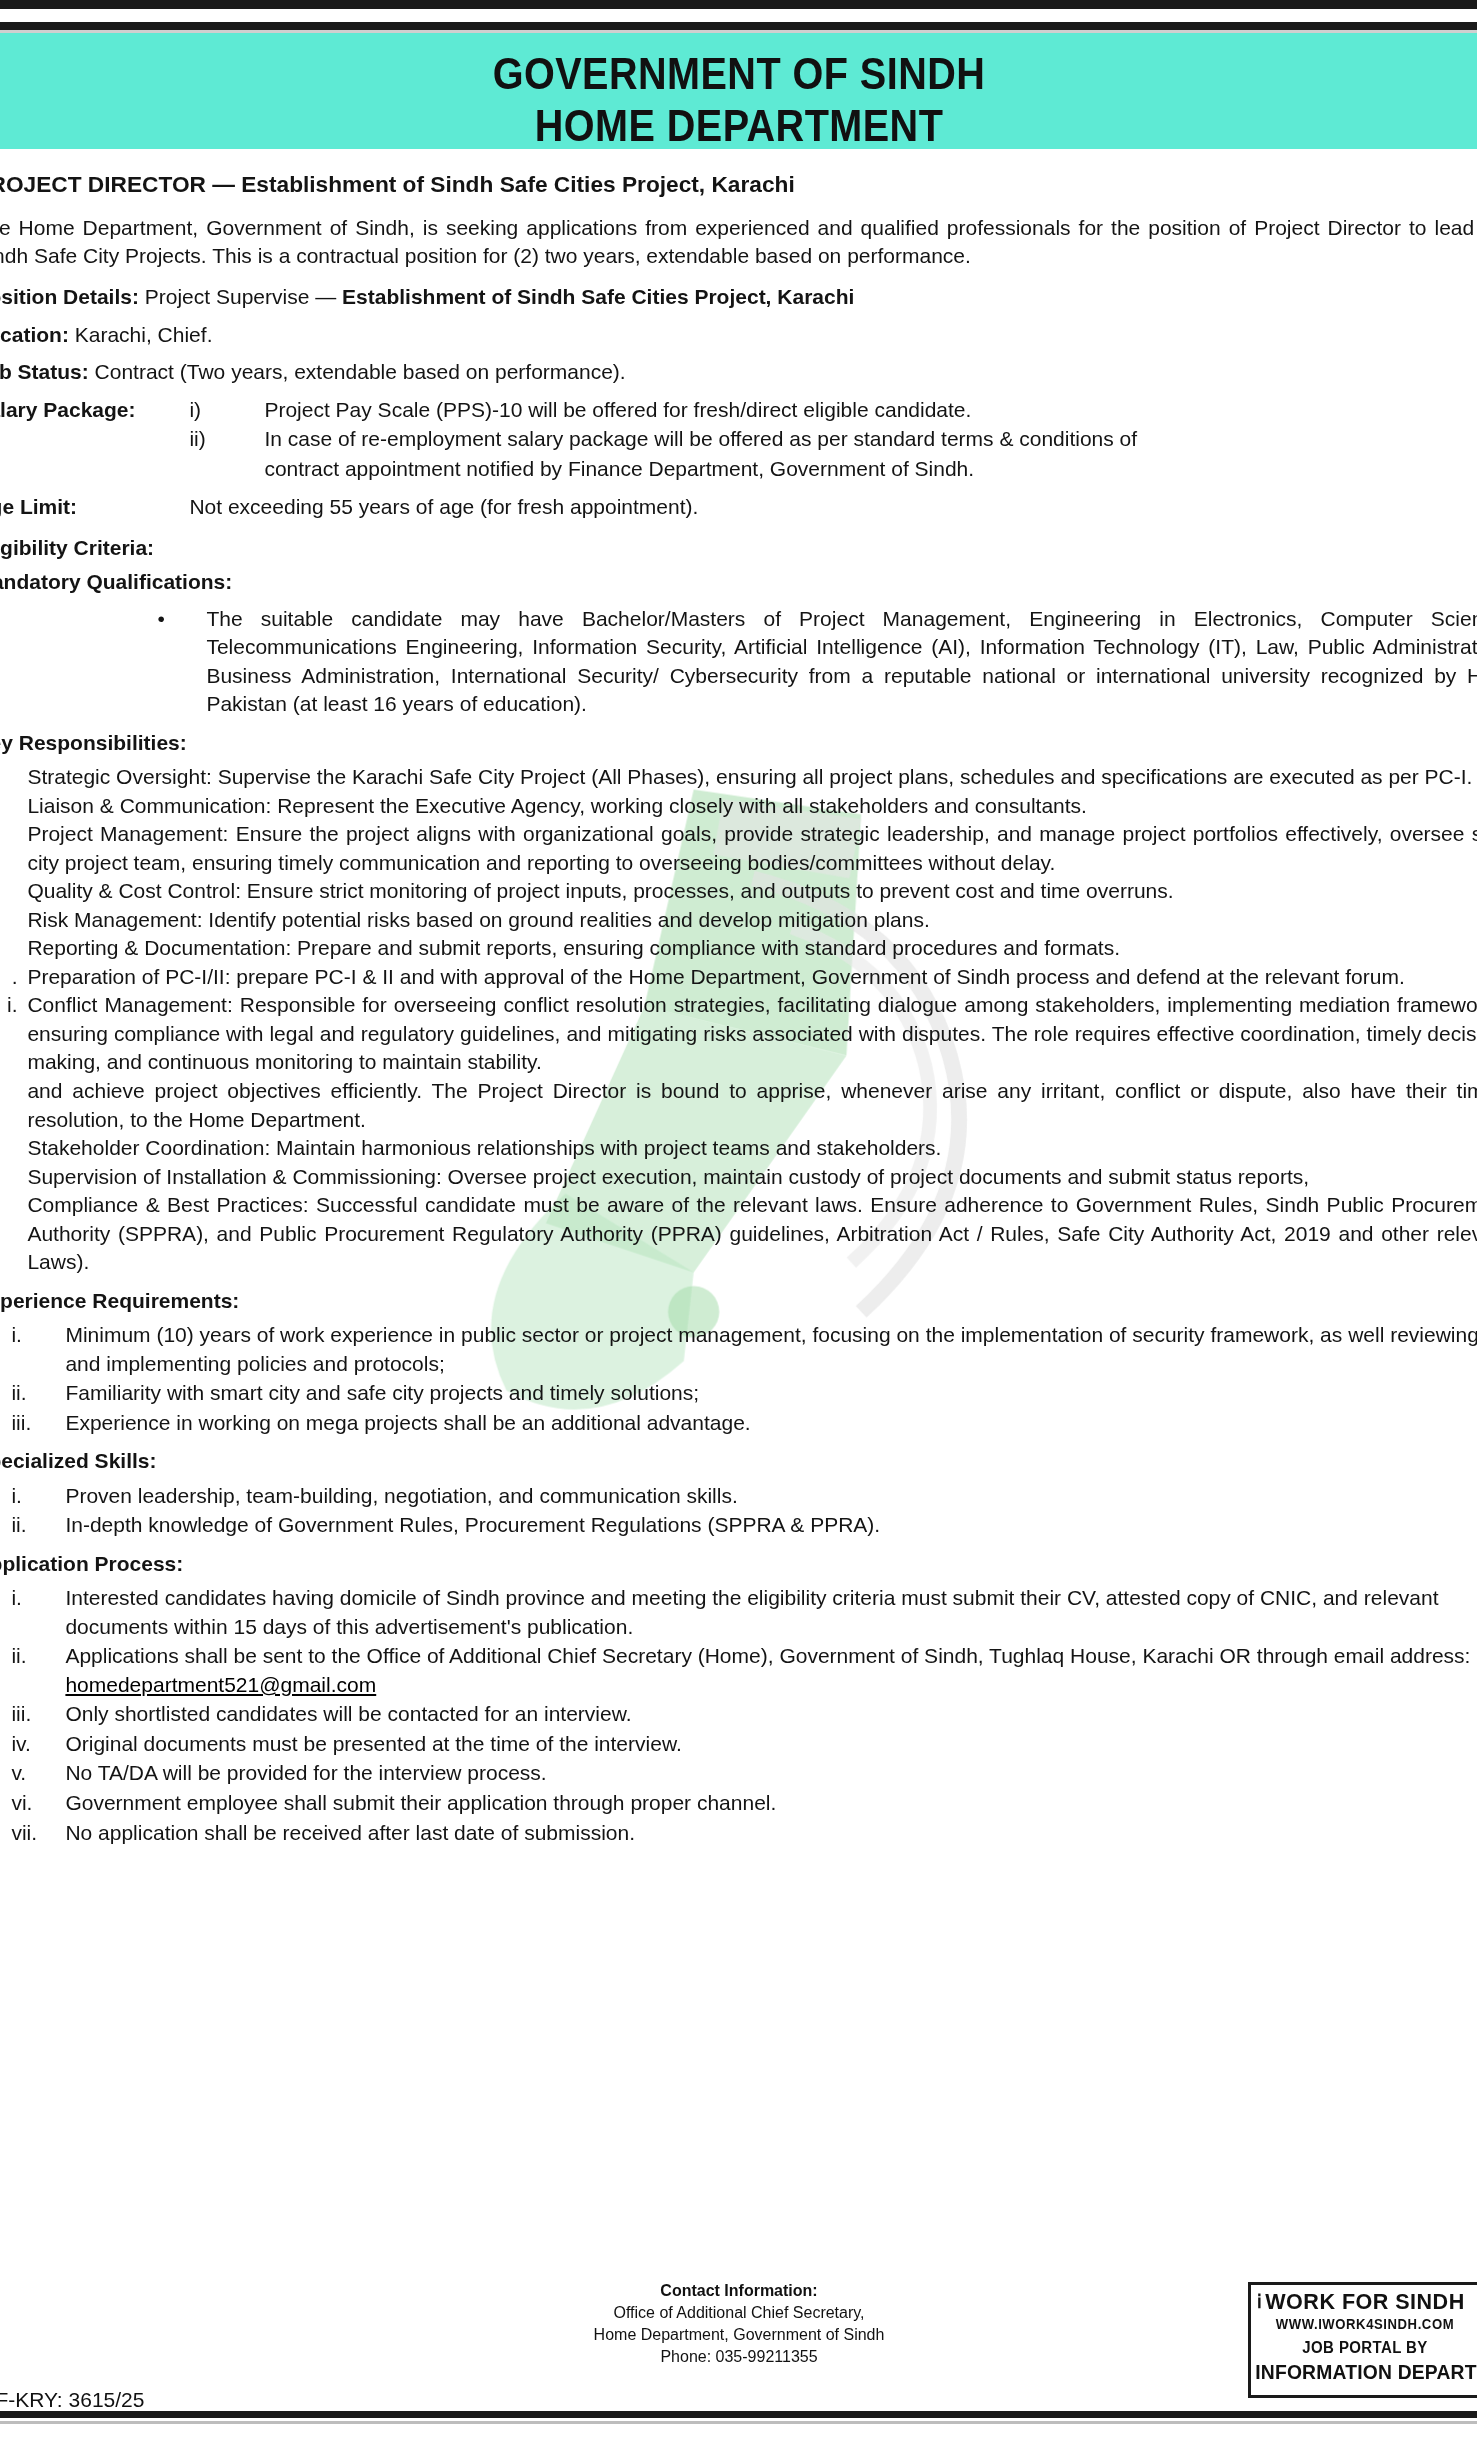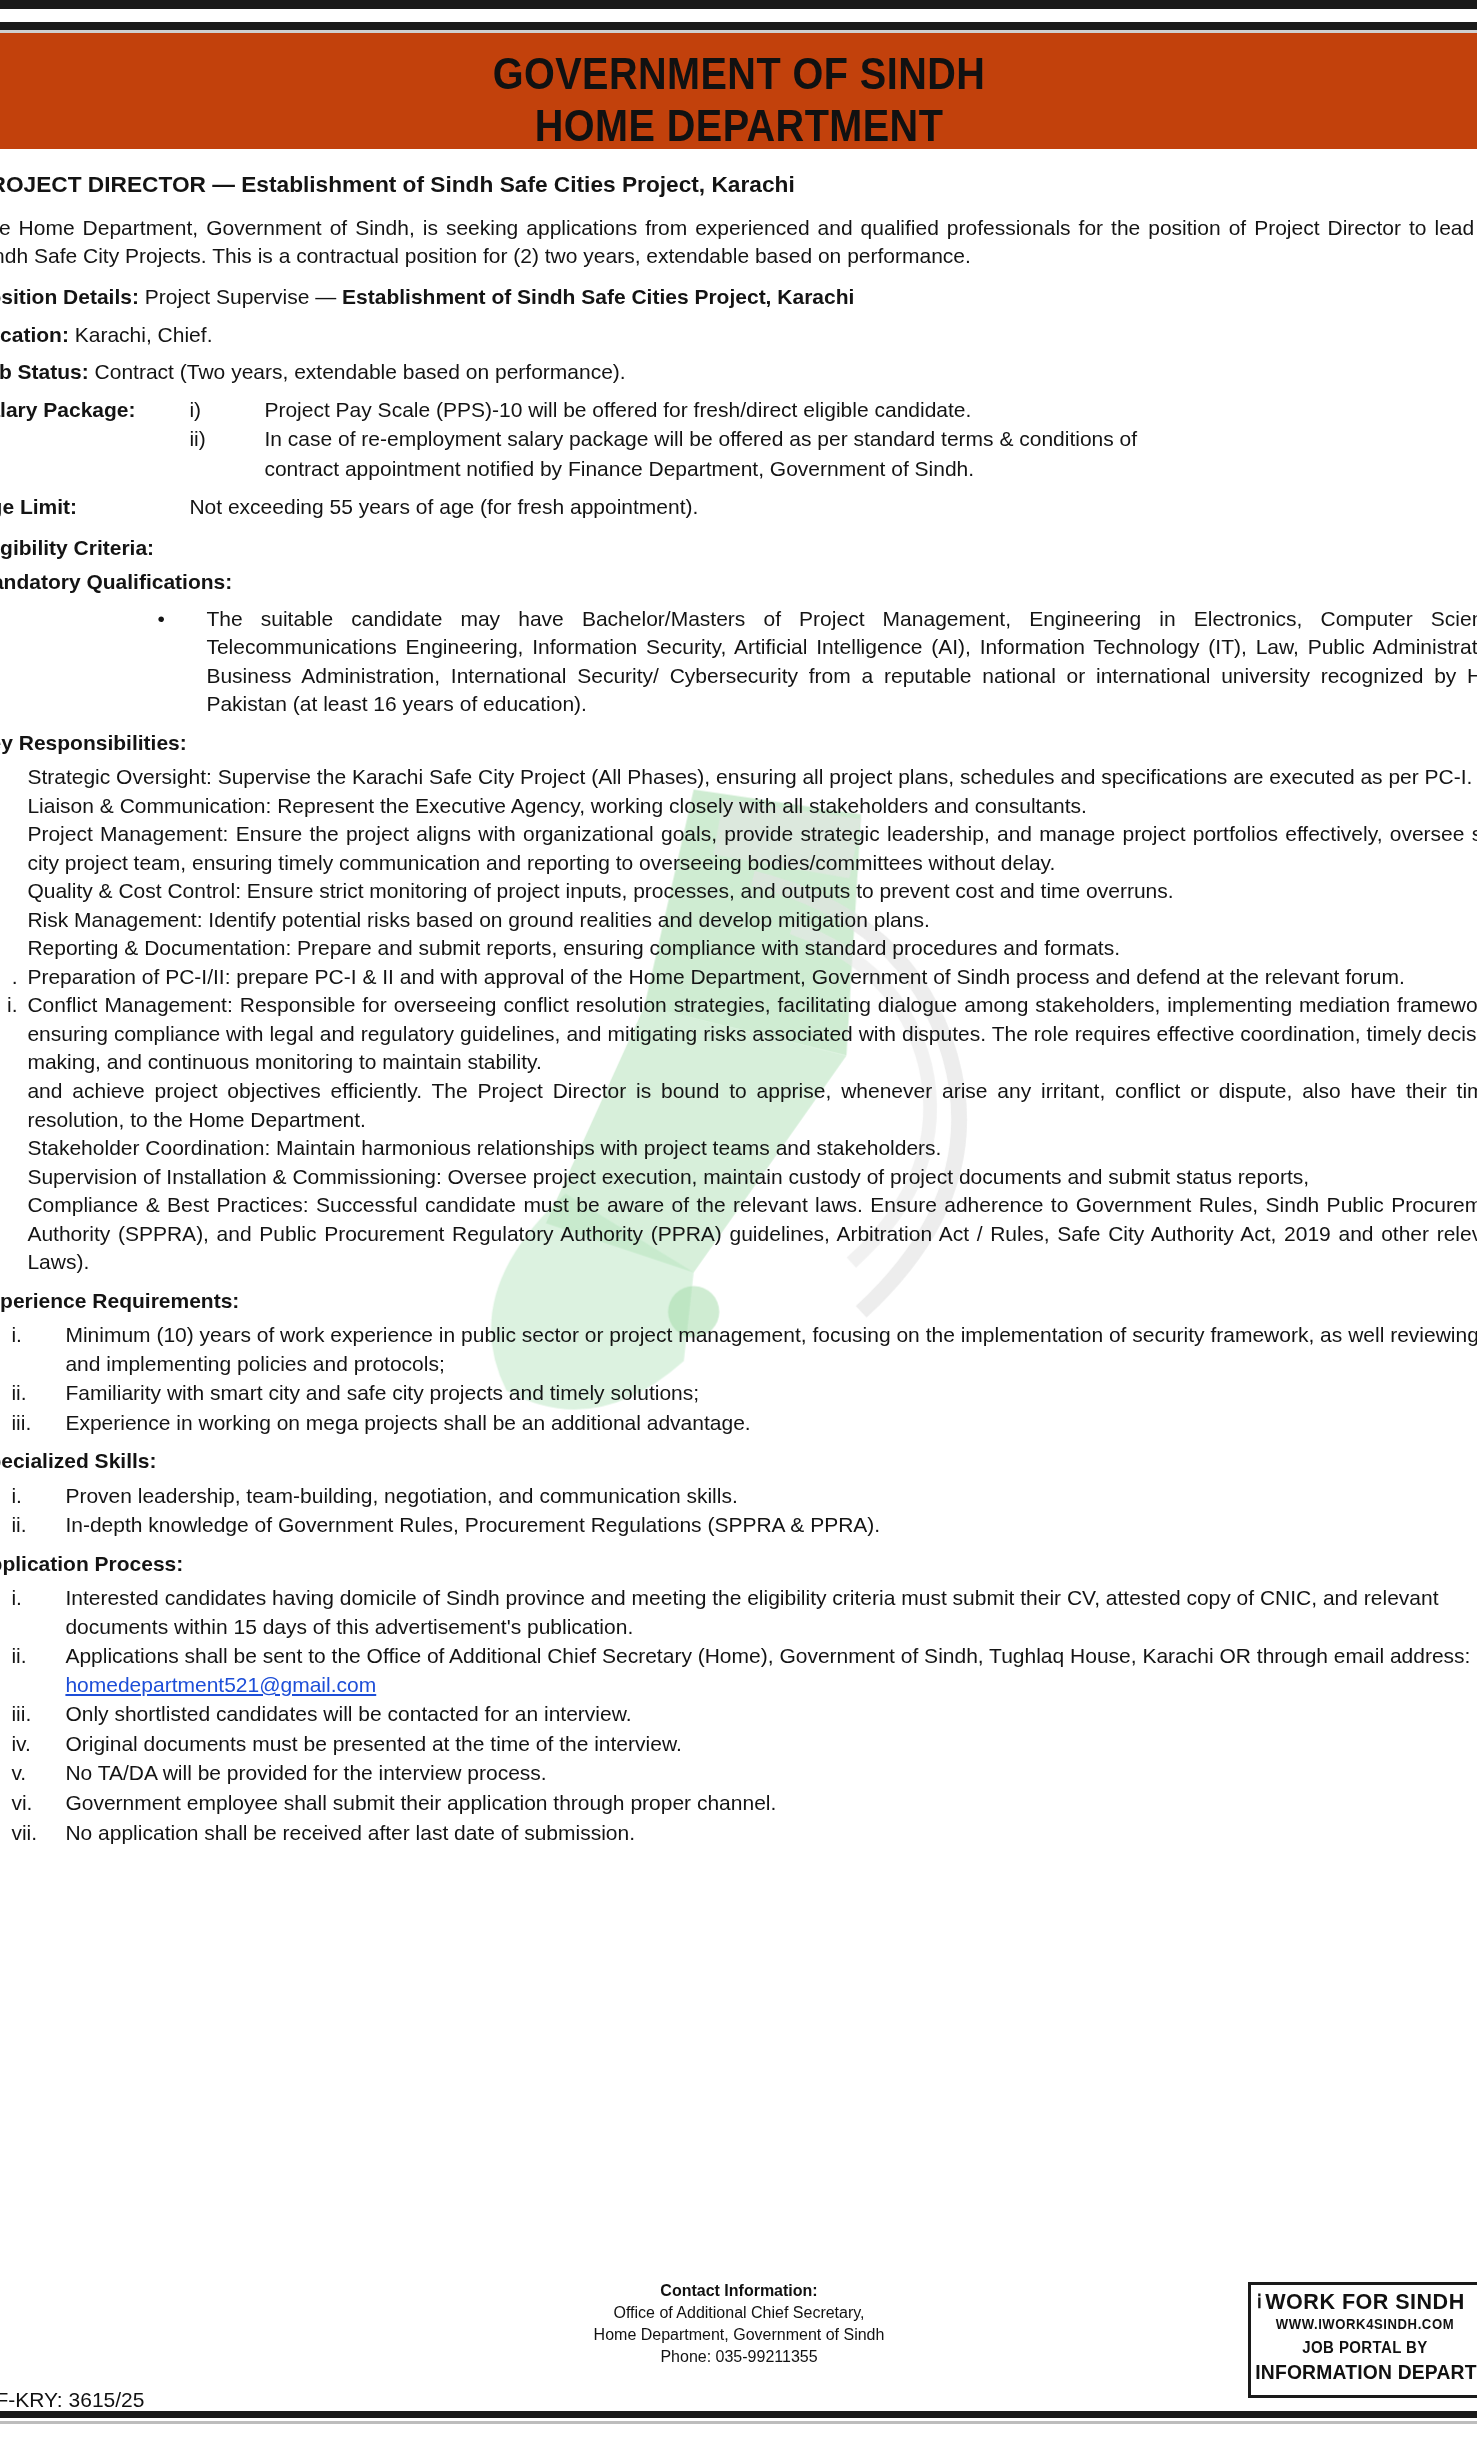--- a/index.html
+++ b/index.html
@@ -24,21 +24,21 @@
   
   .rule-thick { width: 100%; height: 8.9px; background: #1a1a1a; }
   .rule-gap   { width: 100%; height: 12.8px; background: #ffffff; }
   .rule-thin  { width: 100%; height: 7.9px; background: #1a1a1a; }
   .rule-hair  { width: 100%; height: 3px; background: #cfcfcf; }
 
   
   .header {
     text-align: center;
     padding-top: 17.7px;
-    background: #c2410c;
+    background: #5eead4;
   }
   .gov-title, .dept-title {
     font-weight: bold;
     letter-spacing: 0.5px;
     color: #111111;
     line-height: 1.08;
     font-size: 43px;
     transform: scaleX(0.9);
   }
   .gov-title { font-size: 44px; }
@@ -133,21 +133,21 @@
   .rom-list { margin-top: 3px; }
   .rom-item { display: flex; margin-bottom: 1px; }
   .rom-num {
     width: 91px;
     flex: 0 0 91px;
     text-align: left;
     padding-left: 37px;
   }
   .rom-txt { flex: 1; text-align: left; }
 
-  .email-link { text-decoration: underline; color: #1d4ed8; }
+  .email-link { text-decoration: underline; color: #000000; }
 
   
   .footer {
     position: absolute;
     left: 0;
     right: 0;
     bottom: 0;
     height: 187px;
   }
   .contact {

